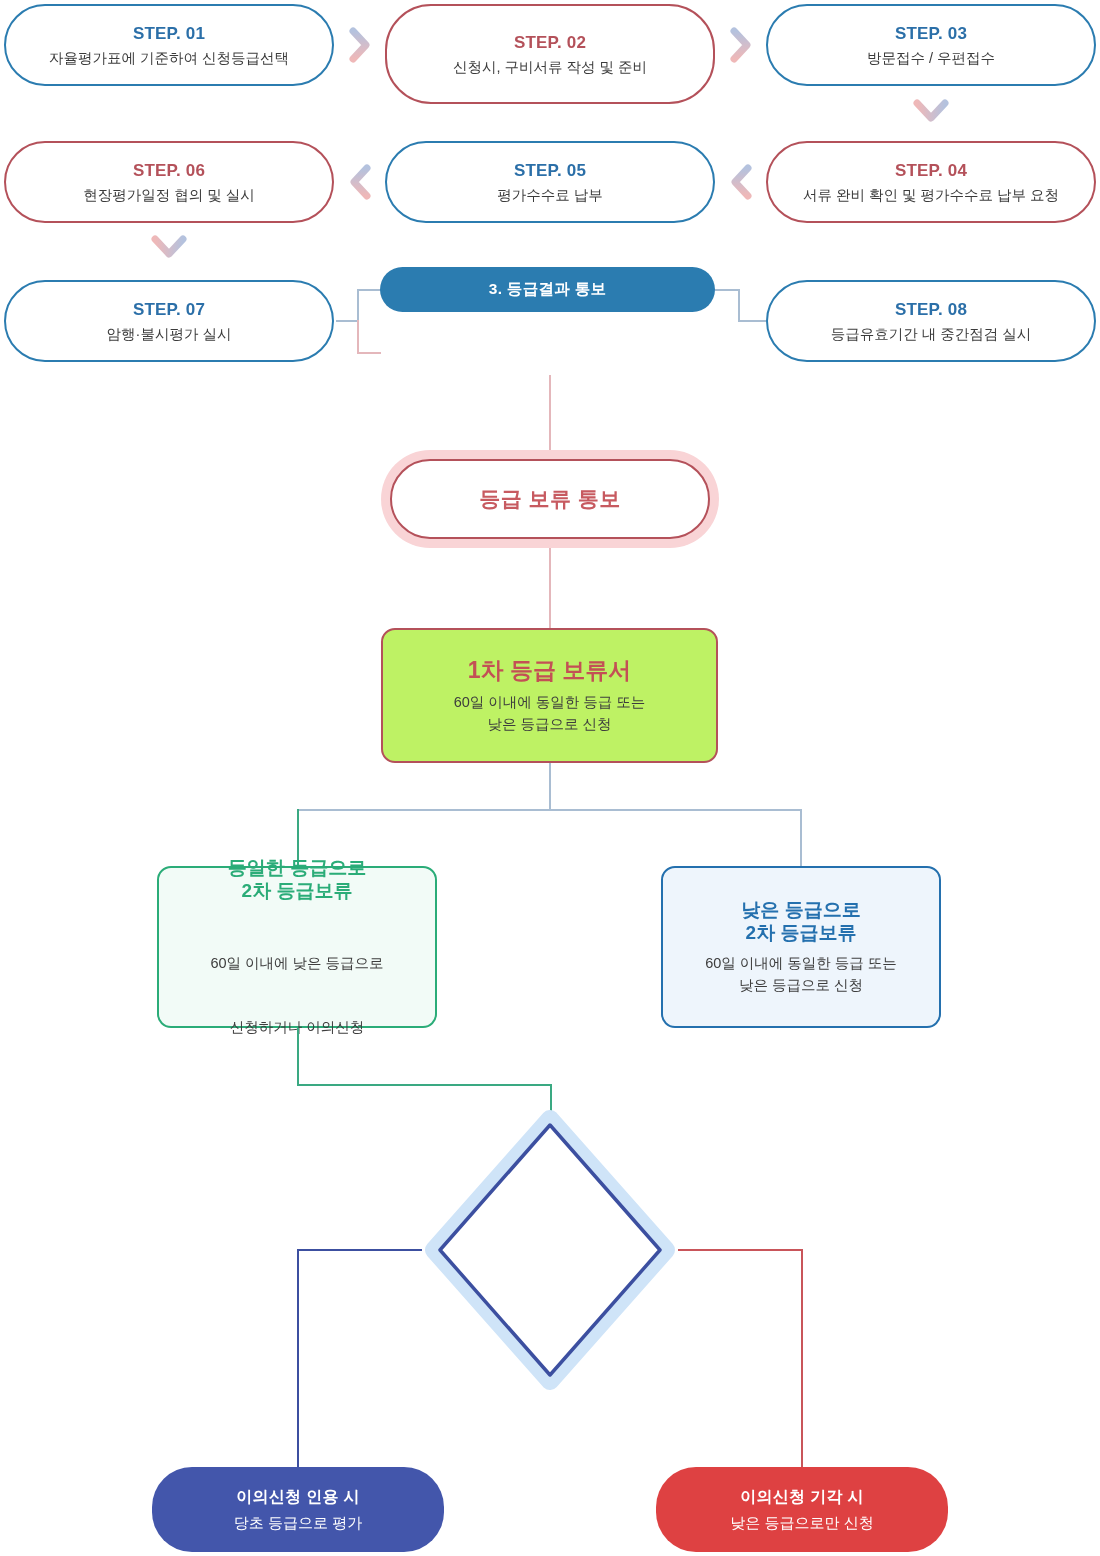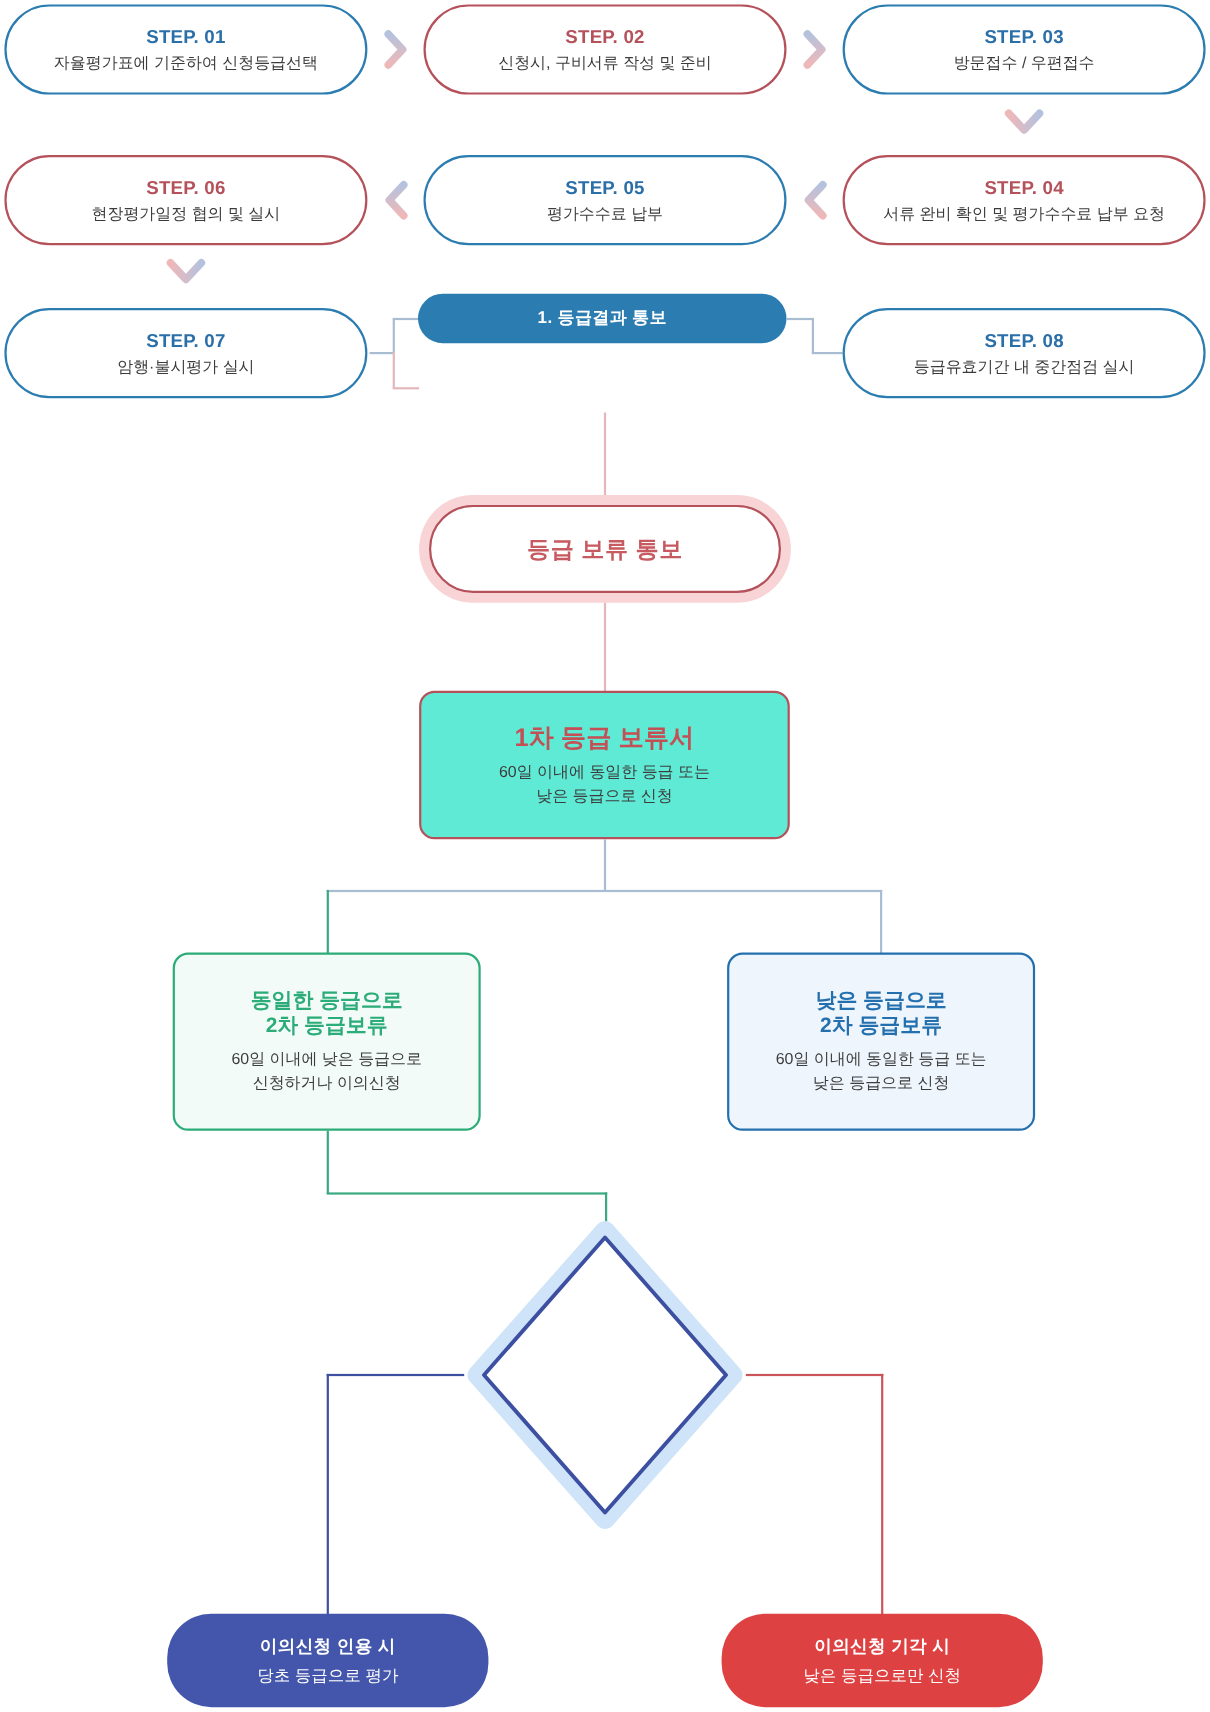--- a/index.html
+++ b/index.html
@@ -105,23 +105,23 @@
   .card .c-title {
     font-weight: bold;
     line-height: 1.22;
   }
   .card .c-desc {
     font-size: 14.5px;
     color: #3d3d3d;
     line-height: 1.5;
     font-weight: 500;
   }
-  .card.pink  { background: #5eead4; border: 2px solid #b4515a; }
+  .card.pink  { background: #bef264; border: 2px solid #b4515a; }
   .card.pink  .c-title { color: #c35055; font-size: 23px; margin-bottom: 8px; }
-  .card.green { background: #f2fbf7; border: 2.5px solid #2bac78; }
+  .card.green { background: #f2fbf7; border: 2.5px solid #2bac78; gap: 42px; }
   .card.green .c-title { color: #2bac78; font-size: 19px; margin-bottom: 9px; }
   .card.lblue { background: #eef5fc; border: 2.5px solid #2470ae; }
   .card.lblue .c-title { color: #2470ae; font-size: 19px; margin-bottom: 9px; }
 
   
   .diamond-wrap { position: absolute; }
   .diamond-wrap svg { display:block; }
   .diamond-label {
     position: absolute;
     left: 0; right: 0;
@@ -174,21 +174,21 @@
       <defs>
         <linearGradient id="gchev1" x1="0" y1="0" x2="0" y2="1">
           <stop offset="0%" stop-color="#b4c2de"></stop>
           <stop offset="100%" stop-color="#efb8b8"></stop>
         </linearGradient>
       </defs>
       <polyline points="6,6 19,20 6,34" fill="none" stroke="url(#gchev1)" stroke-width="7" stroke-linecap="round" stroke-linejoin="round"></polyline>
     </svg>
   </div>
 
-  <div class="step-box red" style="left:385px; top:4px; width:330px; height:82px;">
+  <div class="step-box red" style="left:385px; top:4px; width:330px; height:100px;">
     <div class="step-title">STEP. 02</div>
     <div class="step-desc">신청시, 구비서류 작성 및 준비</div>
   </div>
 
   <div class="chev" style="left:728px; top:25px;">
     <svg viewBox="0 0 26 40">
       <defs>
         <linearGradient id="gchev2" x1="0" y1="0" x2="0" y2="1">
           <stop offset="0%" stop-color="#b4c2de"></stop>
           <stop offset="100%" stop-color="#efb8b8"></stop>
@@ -271,21 +271,21 @@
     <div class="step-desc">암행·불시평가 실시</div>
   </div>
 
   <div class="line h steel" style="left:336px; top:320px; width:22px;"></div>
   <div class="line v steel" style="left:357px; top:290px; height:31px;"></div>
   <div class="line v pink" style="left:357px; top:320px; height:33px;"></div>
   <div class="line h steel" style="left:357px; top:289px; width:24px;"></div>
   <div class="line h pink" style="left:357px; top:352px; width:24px;"></div>
 
   <div class="notify n-blue" style="left:380px; top:267px; width:335px; height:45px;">
-    <span>1. 등급결과 통보</span>
+    <span>3. 등급결과 통보</span>
   </div>
 
 
   <div class="line h steel" style="left:715px; top:289px; width:24px;"></div>
   <div class="line v steel" style="left:738px; top:289px; height:32px;"></div>
   <div class="line h steel" style="left:738px; top:320px; width:28px;"></div>
 
   <div class="step-box blue" style="left:766px; top:280px; width:330px; height:82px;">
     <div class="step-title">STEP. 08</div>
     <div class="step-desc">등급유효기간 내 중간점검 실시</div>

